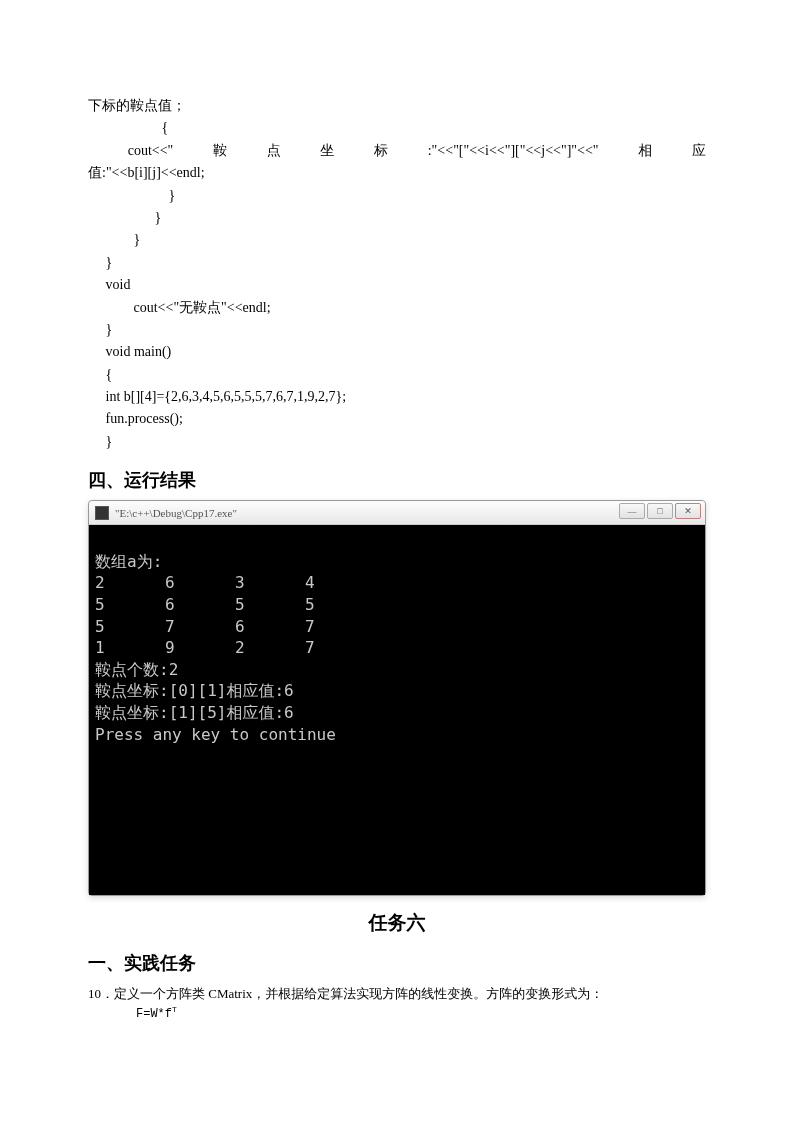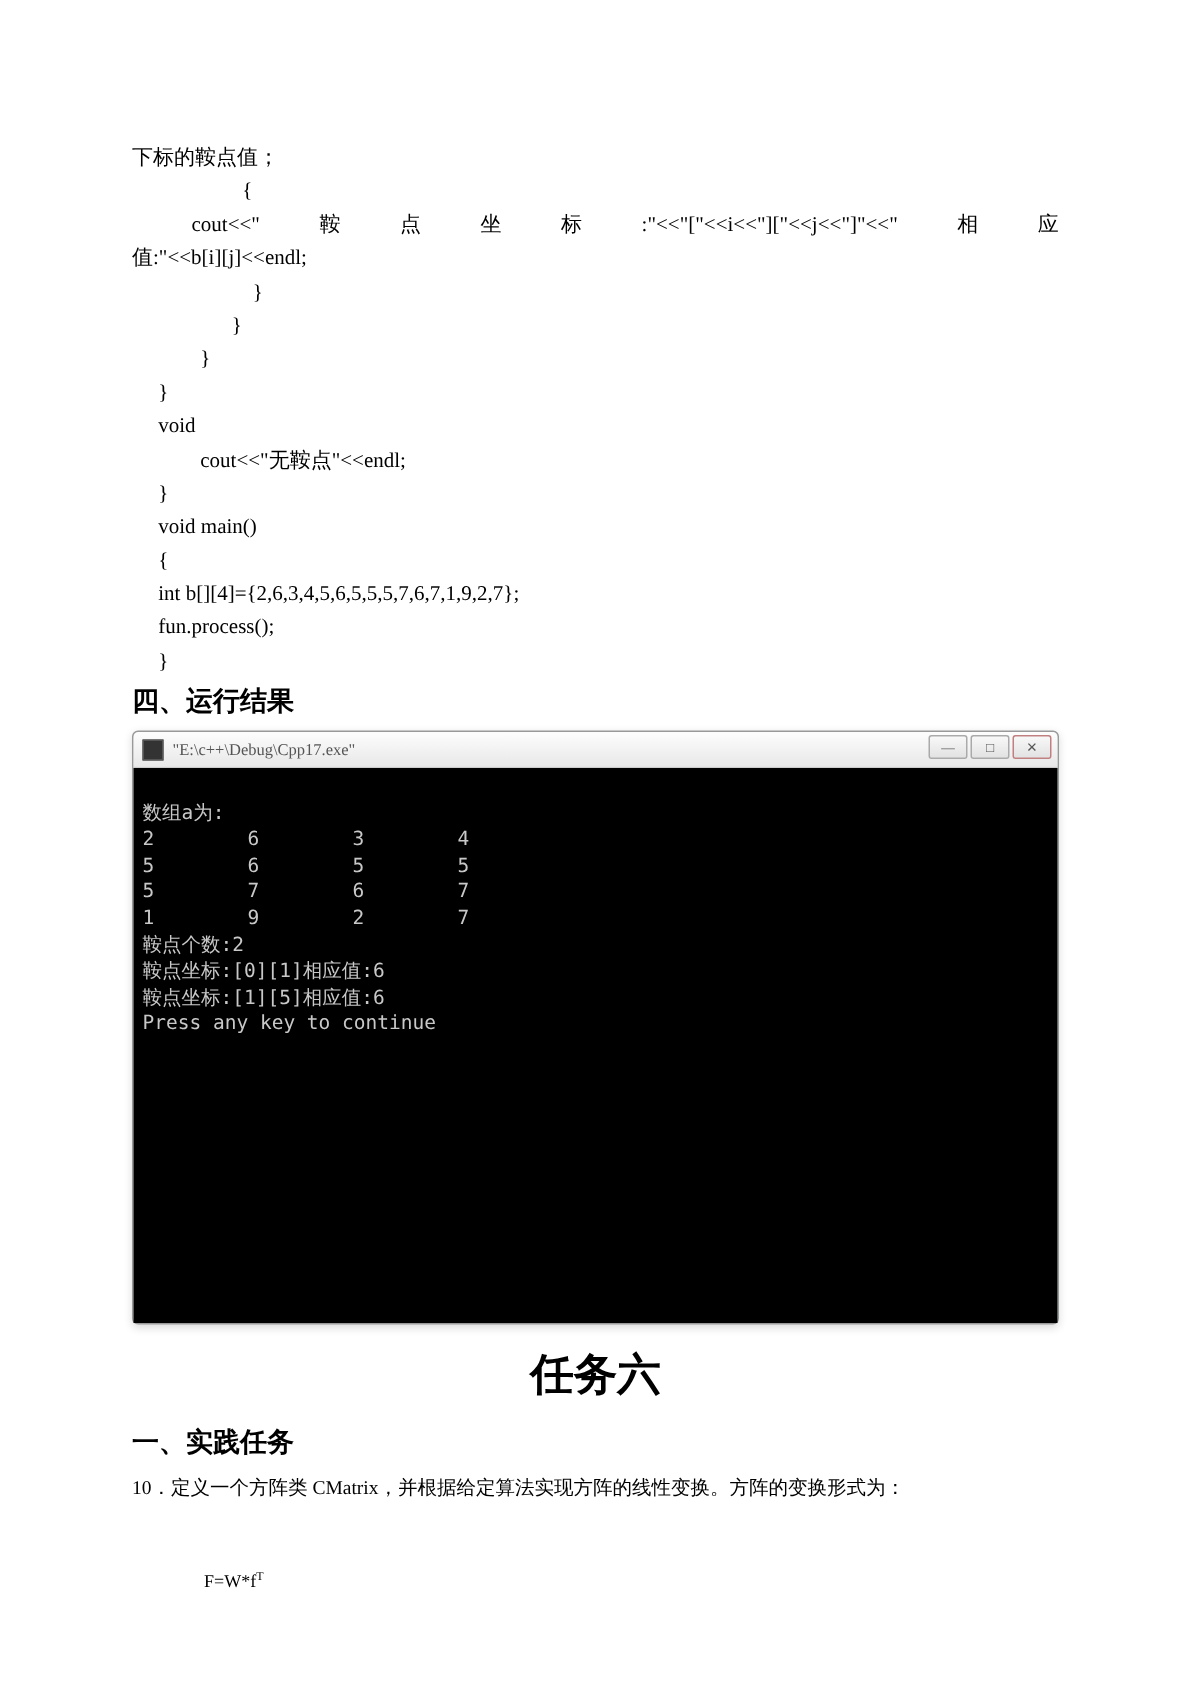--- a/index.html
+++ b/index.html
@@ -16,21 +16,21 @@
   .justified-code {
     display: flex;
     justify-content: space-between;
     font-size: 14px;
   }
   .justified-code span { letter-spacing: 0; }
   .h2-section {
     font-family: "SimHei", "黑体", sans-serif;
     font-size: 18px;
     font-weight: bold;
-    margin: 2px 0 8px 0;
+    margin: 15px 0 8px 0;
   }
   .console-window {
     border: 1px solid #999;
     border-radius: 4px;
     width: 100%;
     background: #f0f4f8;
     box-shadow: 0 2px 6px rgba(0,0,0,0.15);
   }
   .console-titlebar {
     background: linear-gradient(#fdfdfd, #e8e8e8);
@@ -59,40 +59,40 @@
     border-radius: 2px;
     font-size: 9px;
     display: flex; align-items: center; justify-content: center;
     color: #555;
   }
   .win-btn.close { border-color: #c08080; }
   .console-body {
     background: #000;
     color: #c8c8c8;
     font-family: "NSimSun", "SimSun", "Lucida Console", monospace;
-    font-size: 13px;
+    font-size: 16px;
     line-height: 1.35;
     padding: 4px 6px;
     height: 370px;
     white-space: pre;
     overflow: hidden;
   }
   .console-body .row {
     display: flex;
   }
   .console-body .cell { width: 70px; }
   .task-title {
     font-family: "SimSun", "宋体", serif;
-    font-size: 29px;
+    font-size: 19px;
     font-weight: bold;
     text-align: center;
     margin: 14px 0 12px 0;
   }
   .task-desc { font-size: 13px; line-height: 1.7; }
-  .formula { margin-left: 48px; font-size: 12px; font-family: Liberation Serif, serif; margin-top: 43px; }
+  .formula { margin-left: 48px; font-size: 12px; font-family: Liberation Mono, monospace; }
   .formula sup { font-size: 8px; }
 </style>
 </head>
 <body>
 
 <div class="code-block">
   <div class="code-line">下标的鞍点值；</div>
   <div class="code-line">                     <span>{</span></div>
   <div class="justified-code">
     <span>                        </span>

